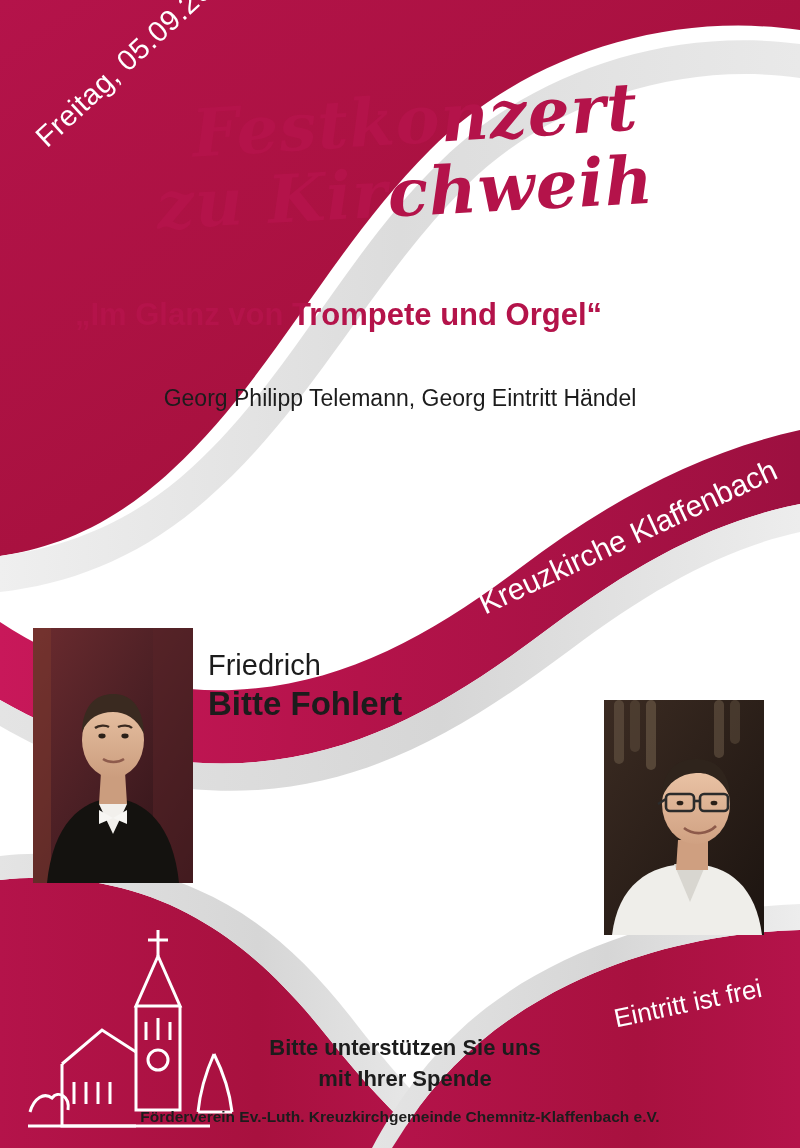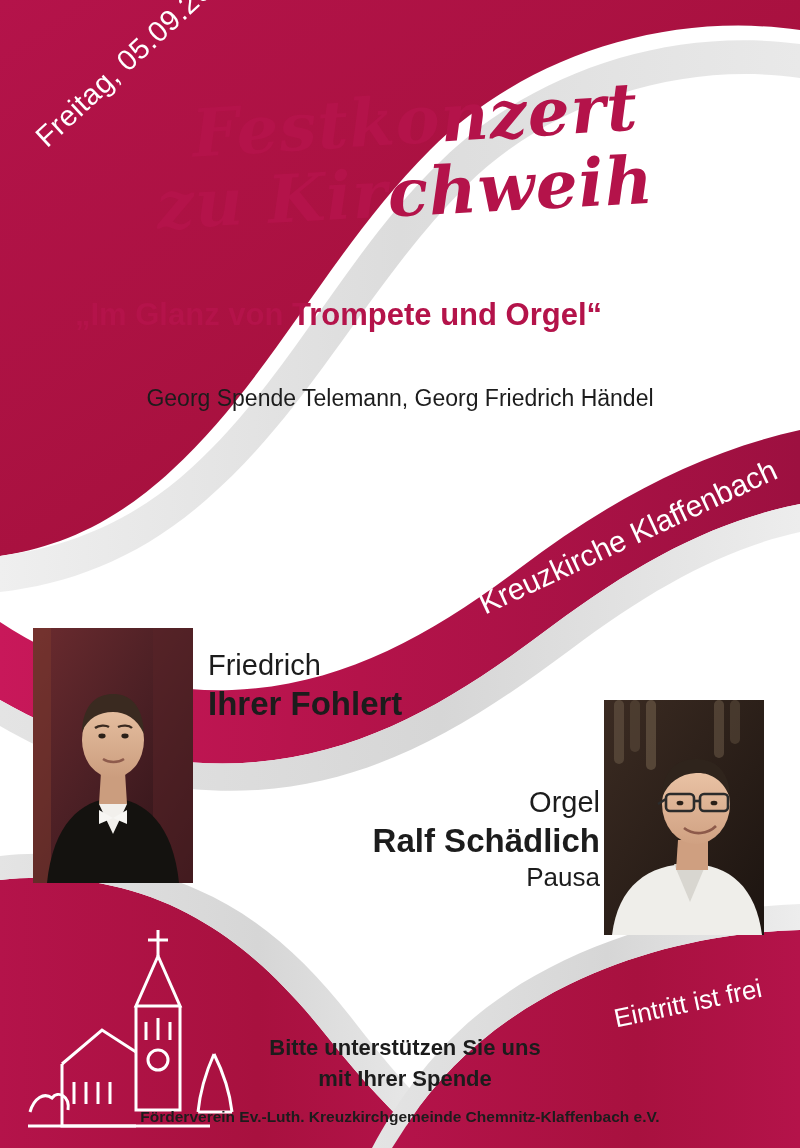--- a/index.html
+++ b/index.html
@@ -411,35 +411,30 @@
   <div class="layer time-rot">19.00 Uhr</div>
 
   <div class="layer title-script">
     <span class="title-line1">Festkonzert</span>
     <span class="title-line2">zu Kirchweih</span>
   </div>
 
   <div class="layer subtitle">„Im Glanz von Trompete und Orgel“</div>
 
   <div class="layer program">
-    <div>Georg Spende Telemann, Georg Friedrich Händel</div>
+    <div>Georg Philipp Telemann, Georg Eintritt Händel</div>
   </div>
 
   <div class="layer church-rot">Kreuzkirche Klaffenbach</div>
 
   <div class="layer perf-trumpet">
     <div class="perf-role">Friedrich</div>
-    <div class="perf-name">Ihrer Fohlert</div>
-  </div>
-
-  <div class="layer perf-organ">
-    <div class="perf-role">Orgel</div>
-    <div class="perf-name">Ralf Schädlich</div>
-    <div class="perf-town">Pausa</div>
-  </div>
+    <div class="perf-name">Bitte Fohlert</div>
+  </div>
+
 
   <div class="layer free-rot">Eintritt ist frei</div>
 
   <div class="layer footer">Förderverein Ev.-Luth. Kreuzkirchgemeinde Chemnitz-Klaffenbach e.V.</div>
 
   <div class="layer donate">
     <div>Bitte unterstützen Sie uns</div>
     <div>mit Ihrer Spende</div>
   </div>
 

